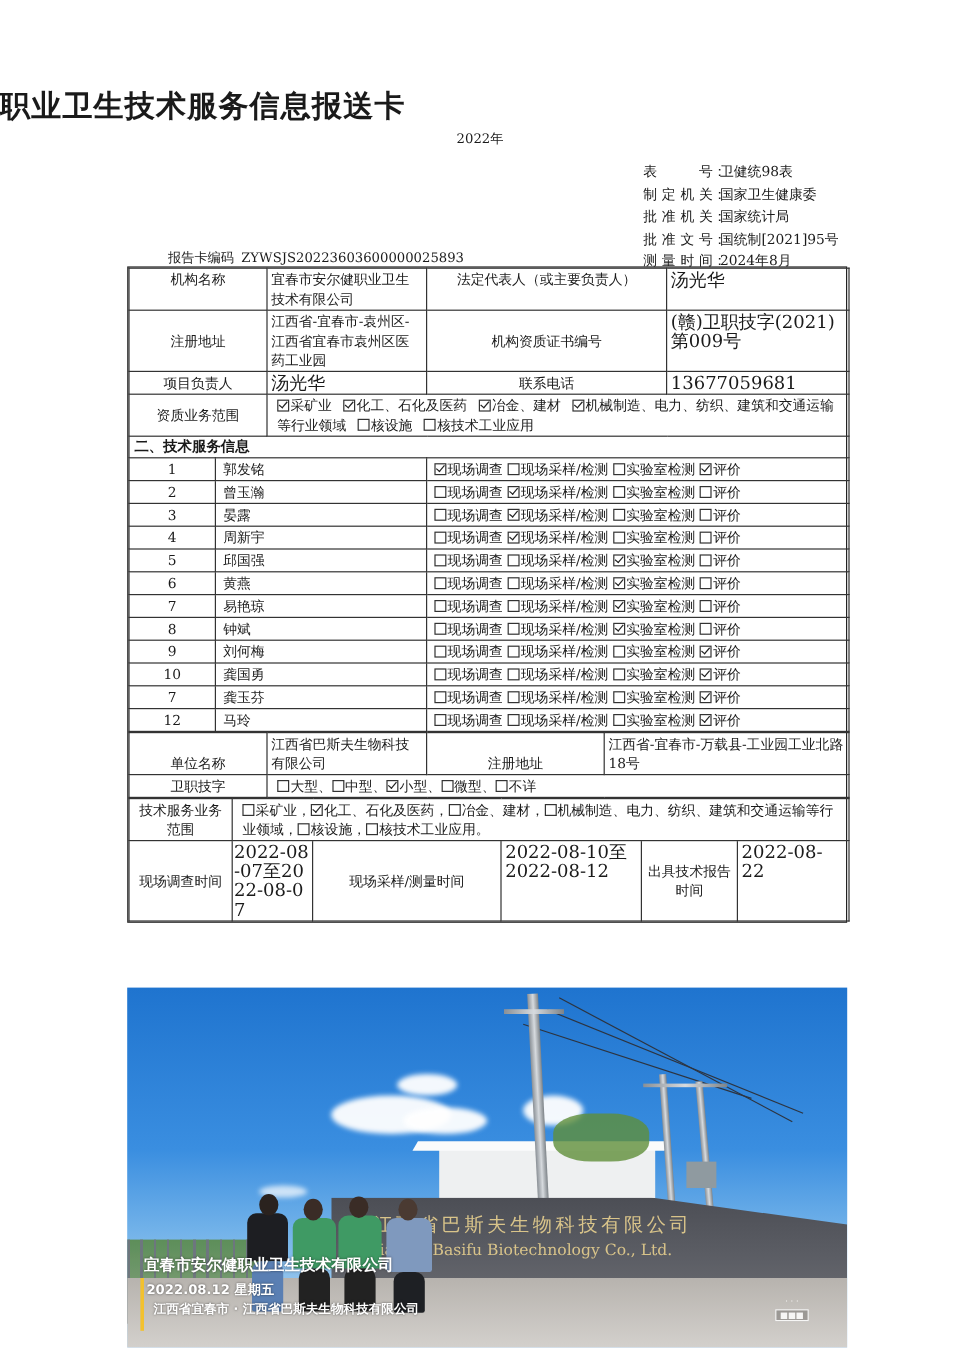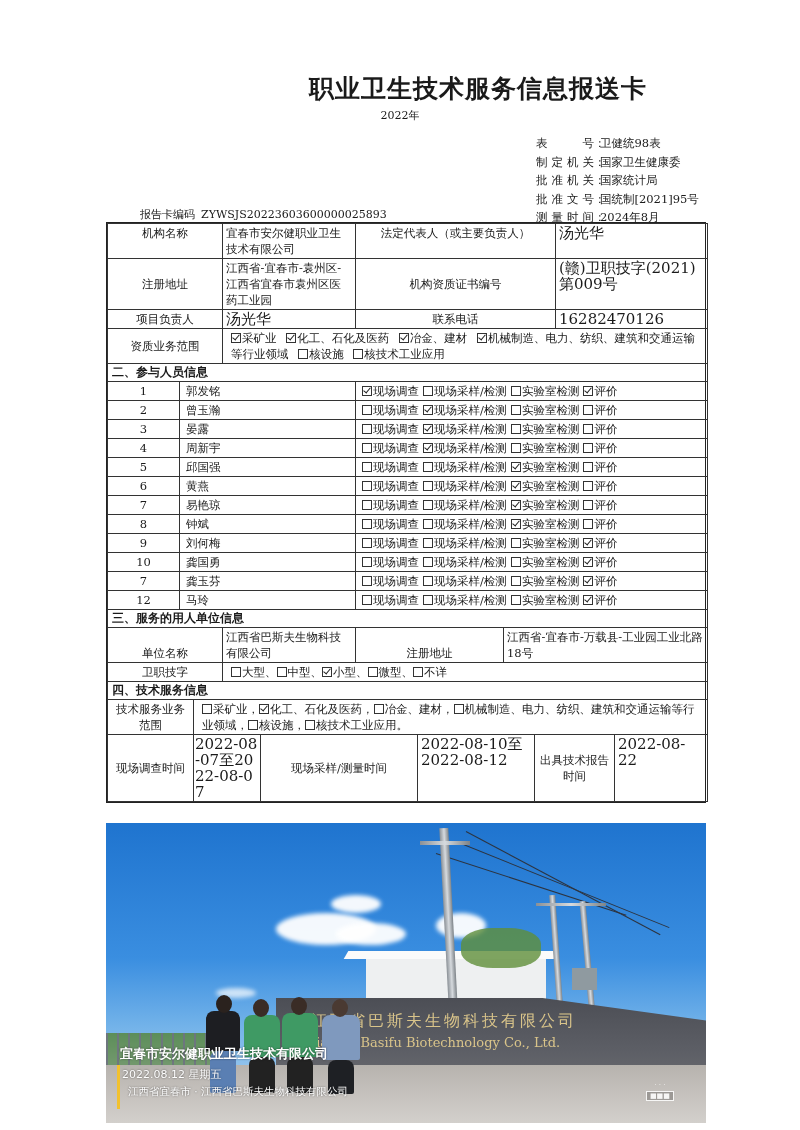--- a/index.html
+++ b/index.html
@@ -1,19 +1,19 @@
 <!DOCTYPE html>
 <html><head>
 <meta charset="utf-8">
 <style>
   * { box-sizing: border-box; margin: 0; padding: 0; }
   html, body { width: 800px; height: 1130px; background: #ffffff; overflow: hidden; }
   body { font-family: "DejaVu Serif", "Liberation Serif", serif; color: #1a1a1a; position: relative; }
 
-  .title { position: absolute; top: 72px; left: 0; width: 647px; text-align: right; font-size: 25px; font-weight: bold; letter-spacing: 1px; font-family: "DejaVu Sans", sans-serif; }
+  .title { position: absolute; top: 72px; left: 0; width: 647px; text-align: left; font-size: 25px; font-weight: bold; letter-spacing: 1px; font-family: "DejaVu Sans", sans-serif; }
   .year { position: absolute; top: 108px; left: 0; width: 800px; text-align: center; font-size: 11px; }
 
   .meta { position: absolute; top: 134px; left: 536px; font-size: 11.5px; line-height: 18.5px; }
   .meta .row { display: flex; }
   .meta .k { width: 58px; text-align-last: justify; }
   .meta .sep { width: 6px; }
   .code { position: absolute; top: 207px; left: 140px; font-size: 11px; }
   .code span + span { margin-left: 6px; }
 
   .sheet { position: absolute; top: 222px; left: 106px; width: 600px; border: 1px solid #222; }
@@ -32,21 +32,21 @@
   .pole { position: absolute; background: linear-gradient(90deg,#8a9096,#d6dade,#7d8388); }
   .wire { position: absolute; height: 1px; background: #2d3440; transform-origin: left center; }
   .building { position: absolute; background: #f1f3f4; }
   .wall { position: absolute; background: linear-gradient(180deg,#4c4e55,#5d5f66 60%,#6b6c70); }
   .wall-text { position: absolute; color: #d9c48a; font-family: "DejaVu Serif", serif; white-space: nowrap; }
   .ground { position: absolute; left: 0; bottom: 0; width: 100%; height: 58px; background: linear-gradient(180deg,#b7b3ae,#d3d0cc); }
   .gate { position: absolute; left: 0; top: 210px; width: 120px; height: 70px;
     background: repeating-linear-gradient(90deg,#6c6f73 0 2px,transparent 2px 11px), linear-gradient(180deg,#5a8a4a,#8aa07a); opacity:.9; }
   .person { position: absolute; border-radius: 8px 8px 2px 2px; }
   .head { position: absolute; width: 16px; height: 18px; border-radius: 50%; background: #2a221e; }
-  .overlay { position: absolute; color: #fff; font-family: "DejaVu Sans", sans-serif; text-shadow: 0 0 2px rgba(0,0,0,.6); white-space: nowrap; }
+  .overlay { position: absolute; color: #fff; font-family: "DejaVu Sans", sans-serif; text-shadow: 0 0 2px rgba(0,0,0,.6); white-space: nowrap; font-weight: bold; }
   .wm { position: absolute; color: #fff; font-size: 7px; text-align: center; opacity: .85; font-family: "DejaVu Sans", sans-serif; }
   .wm .box { border: 1px solid #fff; padding: 0 3px; margin-top: 2px; background: rgba(0,0,0,.25); }
 </style>
 </head>
 <body>
 
 <div class="title">职业卫生技术服务信息报送卡</div>
 <div class="year">2022年</div>
 
 <div class="meta">
@@ -100,21 +100,21 @@
     <tr style="height:49px">
       <td class="c">注册地址</td>
       <td>江西省-宜春市-袁州区-江西省宜春市袁州区医药工业园</td>
       <td class="c">机构资质证书编号</td>
       <td class="tiny">(赣)卫职技字(2021)第009号</td>
     </tr>
     <tr style="height:17px">
       <td class="c">项目负责人</td>
       <td class="tiny">汤光华</td>
       <td class="c">联系电话</td>
-      <td class="tiny">16282470126</td>
+      <td class="tiny">13677059681</td>
     </tr>
     <tr style="height:34px">
       <td class="c">资质业务范围</td>
       <td colspan="3" style="padding-left:8px">
         <span class="opt"><span class="cb on"></span><span>采矿业</span></span>
         <span class="opt"><span class="cb on"></span><span>化工、石化及医药</span></span>
         <span class="opt"><span class="cb on"></span><span>冶金、建材</span></span>
         <span><span class="cb on"></span><span>机械制造、电力、纺织、建筑和交通运输等行业领域</span></span>
         <span class="opt" style="margin-left:6px"><span class="cb"></span><span>核设施</span></span>
         <span class="opt"><span class="cb"></span><span>核技术工业应用</span></span>
@@ -124,21 +124,21 @@
     </table>
 
   <table>
     <colgroup>
         <col style="width:72px">
         <col style="width:176px">
         <col style="width:352px">
       </colgroup>
     <tbody>
         <tr>
-          <td colspan="3" class="sec" style="border-top:none">二、参与人员信息</td>
+          <td colspan="3" class="sec" style="border-top:none">二、技术服务信息</td>
         </tr>
     </tbody>
       <tbody id="personnel-body">
         <tr>
           <td class="c">1</td>
           <td style="padding-left:6px">郭发铭</td>
           <td style="padding-left:6px;white-space:nowrap"><span class="opt" style="margin-right:4px"><span class="cb on"></span><span>现场调查</span></span><span class="opt" style="margin-right:4px"><span class="cb"></span><span>现场采样/检测</span></span><span class="opt" style="margin-right:4px"><span class="cb"></span><span>实验室检测</span></span><span class="opt" style="margin-right:4px"><span class="cb on"></span><span>评价</span></span></td>
         </tr>
         <tr>
           <td class="c">2</td>
@@ -199,23 +199,20 @@
   </table>
 
   <table>
     <colgroup>
         <col style="width:115px">
         <col style="width:133px">
         <col style="width:148px">
         <col style="width:204px">
       </colgroup>
     <tbody>
-        <tr>
-          <td colspan="4" class="sec" style="border-top:none">三、服务的用人单位信息</td>
-        </tr>
     <tr style="height:34px">
       <td class="c" style="vertical-align:bottom">单位名称</td>
       <td>江西省巴斯夫生物科技有限公司</td>
       <td class="c" style="vertical-align:bottom">注册地址</td>
       <td>江西省-宜春市-万载县-工业园工业北路18号</td>
     </tr>
     <tr>
       <td class="c">卫职技字</td>
       <td colspan="3" style="padding-left:8px">
         <span><span class="cb"></span><span>大型</span>、</span><span><span class="cb"></span><span>中型</span>、</span><span><span class="cb on"></span><span>小型</span>、</span><span><span class="cb"></span><span>微型</span>、</span><span><span class="cb"></span><span>不详</span></span>
@@ -227,23 +224,20 @@
   <table>
     <colgroup>
         <col style="width:86px">
         <col style="width:67px">
         <col style="width:157px">
         <col style="width:117px">
         <col style="width:80px">
         <col style="width:93px">
       </colgroup>
     <tbody>
-        <tr>
-          <td colspan="6" class="sec" style="border-top:none">四、技术服务信息</td>
-        </tr>
     <tr style="height:34px">
       <td style="text-align:center">技术服务业务范围</td>
       <td colspan="5" style="padding-left:8px">
         <span class="cb"></span><span>采矿业</span>，<span class="cb on"></span><span>化工、石化及医药</span>，<span class="cb"></span><span>冶金、建材</span>，<span class="cb"></span><span>机械制造、电力、纺织、建筑和交通运输等行业领域</span>，<span class="cb"></span><span>核设施</span>，<span class="cb"></span><span>核技术工业应用。</span>
       </td>
     </tr>
     <tr style="height:32px">
       <td class="c">现场调查时间</td>
       <td class="tiny" style="padding:1px 1px;word-break:break-all">2022-08-07至2022-08-07</td>
       <td class="c">现场采样/测量时间</td>

